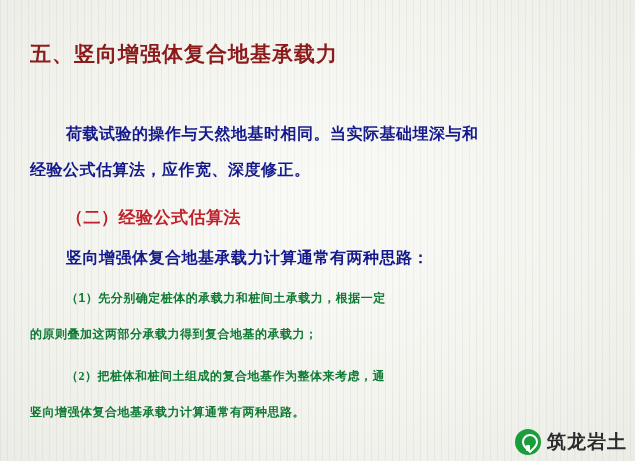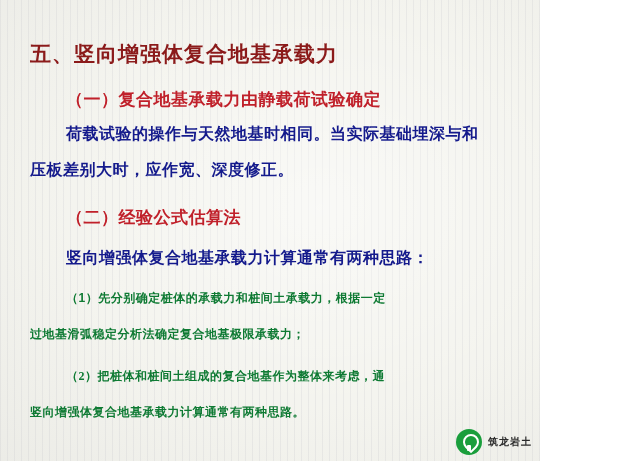--- a/index.html
+++ b/index.html
@@ -2,21 +2,21 @@
 <html><head>
 <meta charset="utf-8">
 <style>
   html, body {
     margin: 0;
     padding: 0;
     background: #ffffff;
   }
   #page {
     position: relative;
-    width: 540px;
+    width: 635px;
     height: 461px;
     overflow: hidden;
     background: #f2f2ec;
     font-family: "Liberation Sans", sans-serif;
   }
   
   #bg-texture {
     position: absolute;
     left: 0; top: 0;
     width: 640px; height: 461px;
@@ -102,46 +102,45 @@
   }
   #wm-logo::after {
     content: "";
     position: absolute;
     left: 11px; top: 16px;
     width: 4px; height: 6px;
     background: #ffffff;
     border-radius: 1px;
   }
   #wm-text {
-    font-size: 10px;
+    font-size: 19px;
     color: #2b2b2b;
     font-weight: bold;
     letter-spacing: 1px;
   }
 </style>
 </head>
 <body>
 
 <div id="page">
   <div id="bg-texture"></div>
   <div id="bg-vignette"></div>
 
   <div id="content">
 
     <div class="line heading">五、竖向增强体复合地基承载力</div>
 
-    <div class="line sub-red l-sub1">（一）复合地基承载力由静载荷试验确定</div>
     <div class="line body-blue l-b1">荷载试验的操作与天然地基时相同。当实际基础埋深与和</div>
-    <div class="line body-blue l-b2">压板差别大时，应作宽、深度修正。</div>
+    <div class="line body-blue l-b2">经验公式估算法，应作宽、深度修正。</div>
 
     <div class="line sub-red l-sub2">（二）经验公式估算法</div>
     <div class="line body-blue l-b3">竖向增强体复合地基承载力计算通常有两种思路：</div>
 
     <div class="line body-green l-g1">（1）先分别确定桩体的承载力和桩间土承载力，根据一定</div>
-    <div class="line body-green l-g2">过地基滑弧稳定分析法确定复合地基极限承载力；</div>
+    <div class="line body-green l-g2">的原则叠加这两部分承载力得到复合地基的承载力；</div>
     <div class="line body-green l-g3">（2）把桩体和桩间土组成的复合地基作为整体来考虑，通</div>
     <div class="line body-green l-g4">竖向增强体复合地基承载力计算通常有两种思路。</div>
   </div>
 
   <div id="watermark">
     <div id="wm-logo"></div>
     <div id="wm-text">筑龙岩土</div>
   </div>
 </div>
 

